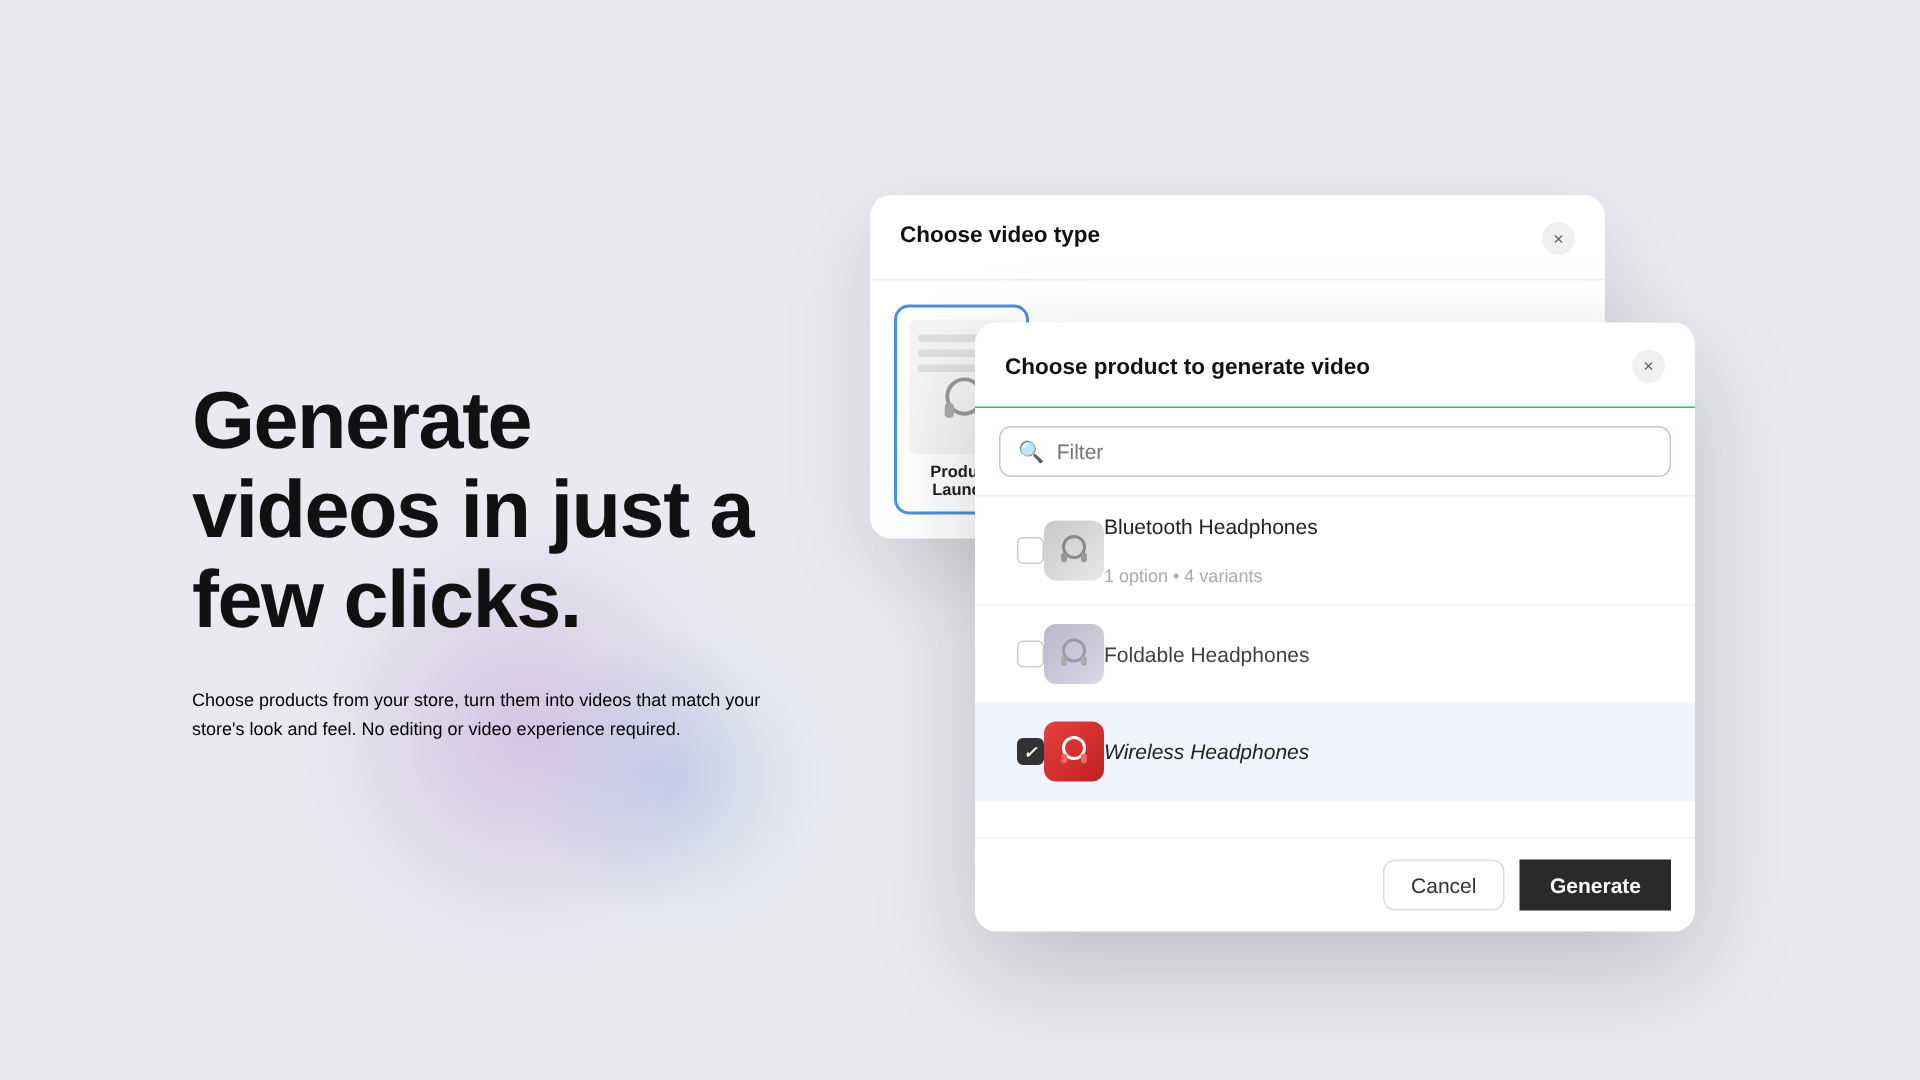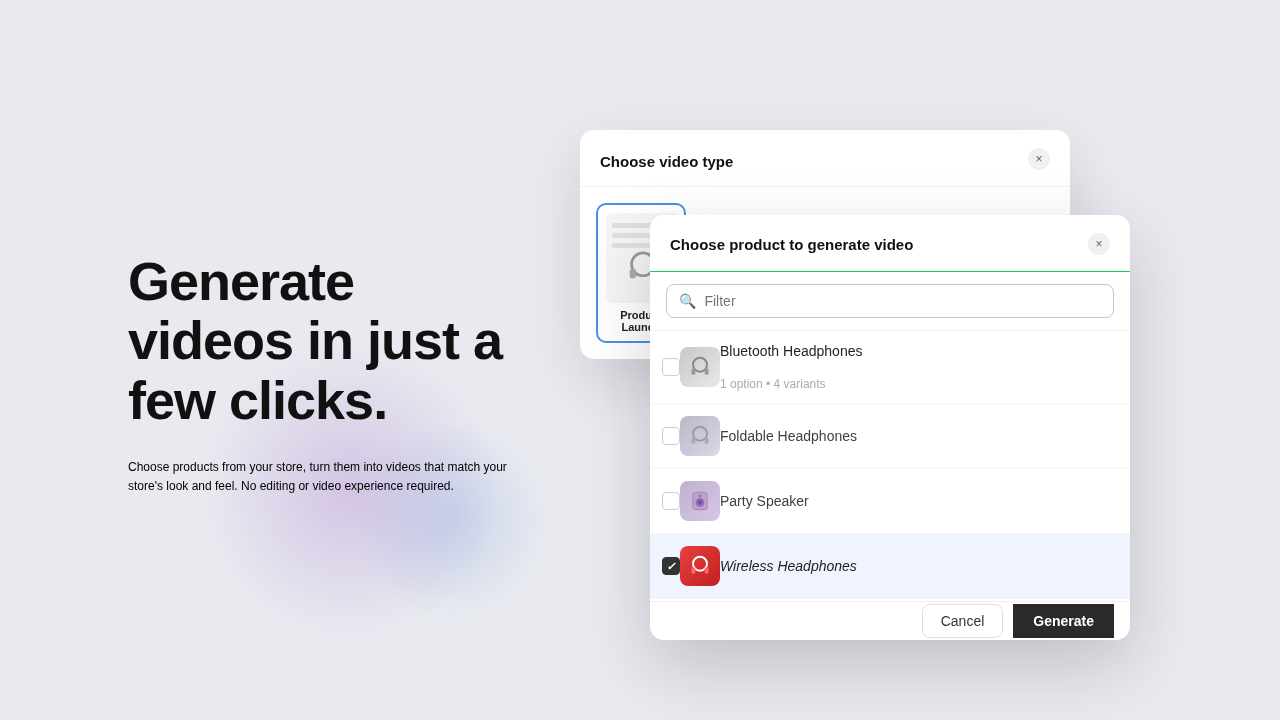--- a/index.html
+++ b/index.html
@@ -83,21 +83,21 @@
       background: #ffffff;
       border-radius: 14px;
       box-shadow: 0 20px 60px rgba(0,0,0,0.12);
       overflow: hidden;
     }
 
     .modal-bg-header {
       padding: 18px 20px 16px;
       display: flex;
       justify-content: space-between;
-      align-items: flex-end;
+      align-items: flex-start;
       border-bottom: 1px solid #f0f0f0;
     }
 
     .modal-bg-title {
       font-size: 15px;
       font-weight: 600;
       color: #111;
     }
 
     .close-btn {
@@ -217,21 +217,21 @@
 
     
     .product-list {
       overflow-y: auto;
       max-height: 270px;
     }
 
     .product-item {
       display: flex;
       align-items: center;
-      padding: 12px 12px;
+      padding: 12px 28px;
       border-bottom: 1px solid #f5f5f5;
       transition: background 0.1s;
     }
 
     .product-item.selected {
       background: #f0f4ff;
       font-style: italic;
     }
 
     .product-item:last-child {
@@ -289,21 +289,21 @@
     }
 
     .product-meta {
       font-size: 12px;
       color: #aaa;
       margin-top: 18px;
     }
 
     
     .modal-fg-footer {
-      padding: 2px 16px;
+      padding: 14px 16px;
       display: flex;
       justify-content: flex-end;
       gap: 10px;
       border-top: 1px solid #f0f0f0;
     }
 
     .btn-cancel {
       padding: 8px 18px;
       font-size: 14px;
       font-weight: 500;
@@ -425,36 +425,20 @@
                 <rect x="7" y="20" width="5" height="8" rx="2" fill="#aaa"></rect>
                 <rect x="24" y="20" width="5" height="8" rx="2" fill="#aaa"></rect>
               </svg>
           </div>
         </div>
         <div class="product-info">
           <div class="product-name muted">Foldable Headphones</div>
         </div>
       </div>
 
-      <div class="product-item">
-        <div class="checkbox"></div>
-        <div class="product-thumbnail thumb-speaker">
-          <div class="thumb-inner">
-            <svg viewBox="0 0 36 36" width="26" height="26">
-                <rect x="8" y="6" width="20" height="24" rx="4" fill="#c0a0d0" stroke="#9080a0" stroke-width="1"></rect>
-                <circle cx="18" cy="20" r="6" fill="#9070b0"></circle>
-                <circle cx="18" cy="20" r="3" fill="#7050a0"></circle>
-                <circle cx="18" cy="11" r="2" fill="#9080a0"></circle>
-              </svg>
-          </div>
-        </div>
-        <div class="product-info">
-          <div class="product-name muted">Party Speaker</div>
-        </div>
-      </div>
 
       <div class="product-item selected">
         <div class="checkbox checked"></div>
         <div class="product-thumbnail thumb-wireless">
           <div class="thumb-inner">
             <svg viewBox="0 0 36 36" width="28" height="28">
                 <circle cx="18" cy="15" r="9" fill="none" stroke="#fff" stroke-width="2.5"></circle>
                 <rect x="7" y="20" width="5" height="8" rx="2" fill="#ff6666"></rect>
                 <rect x="24" y="20" width="5" height="8" rx="2" fill="#ff6666"></rect>
               </svg>

